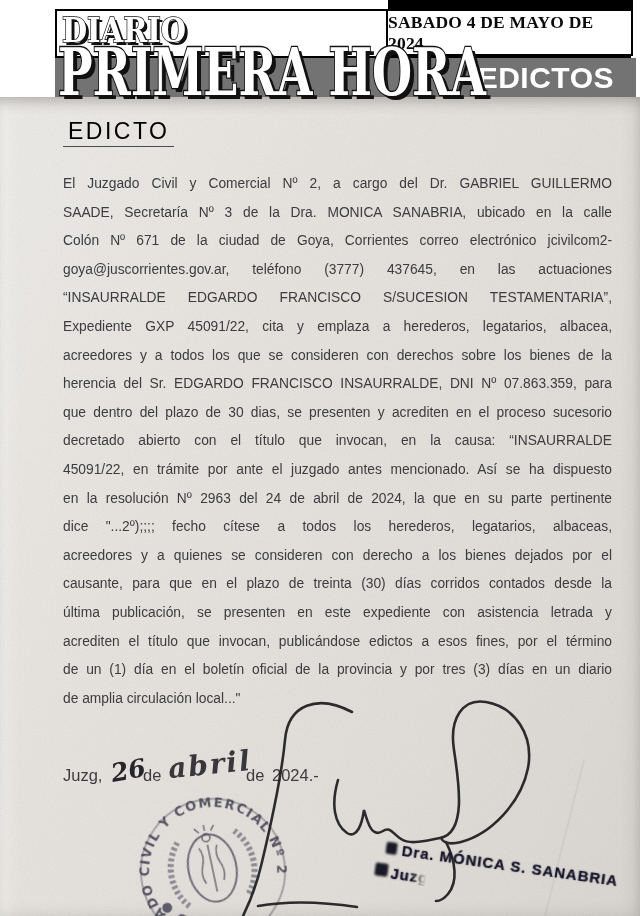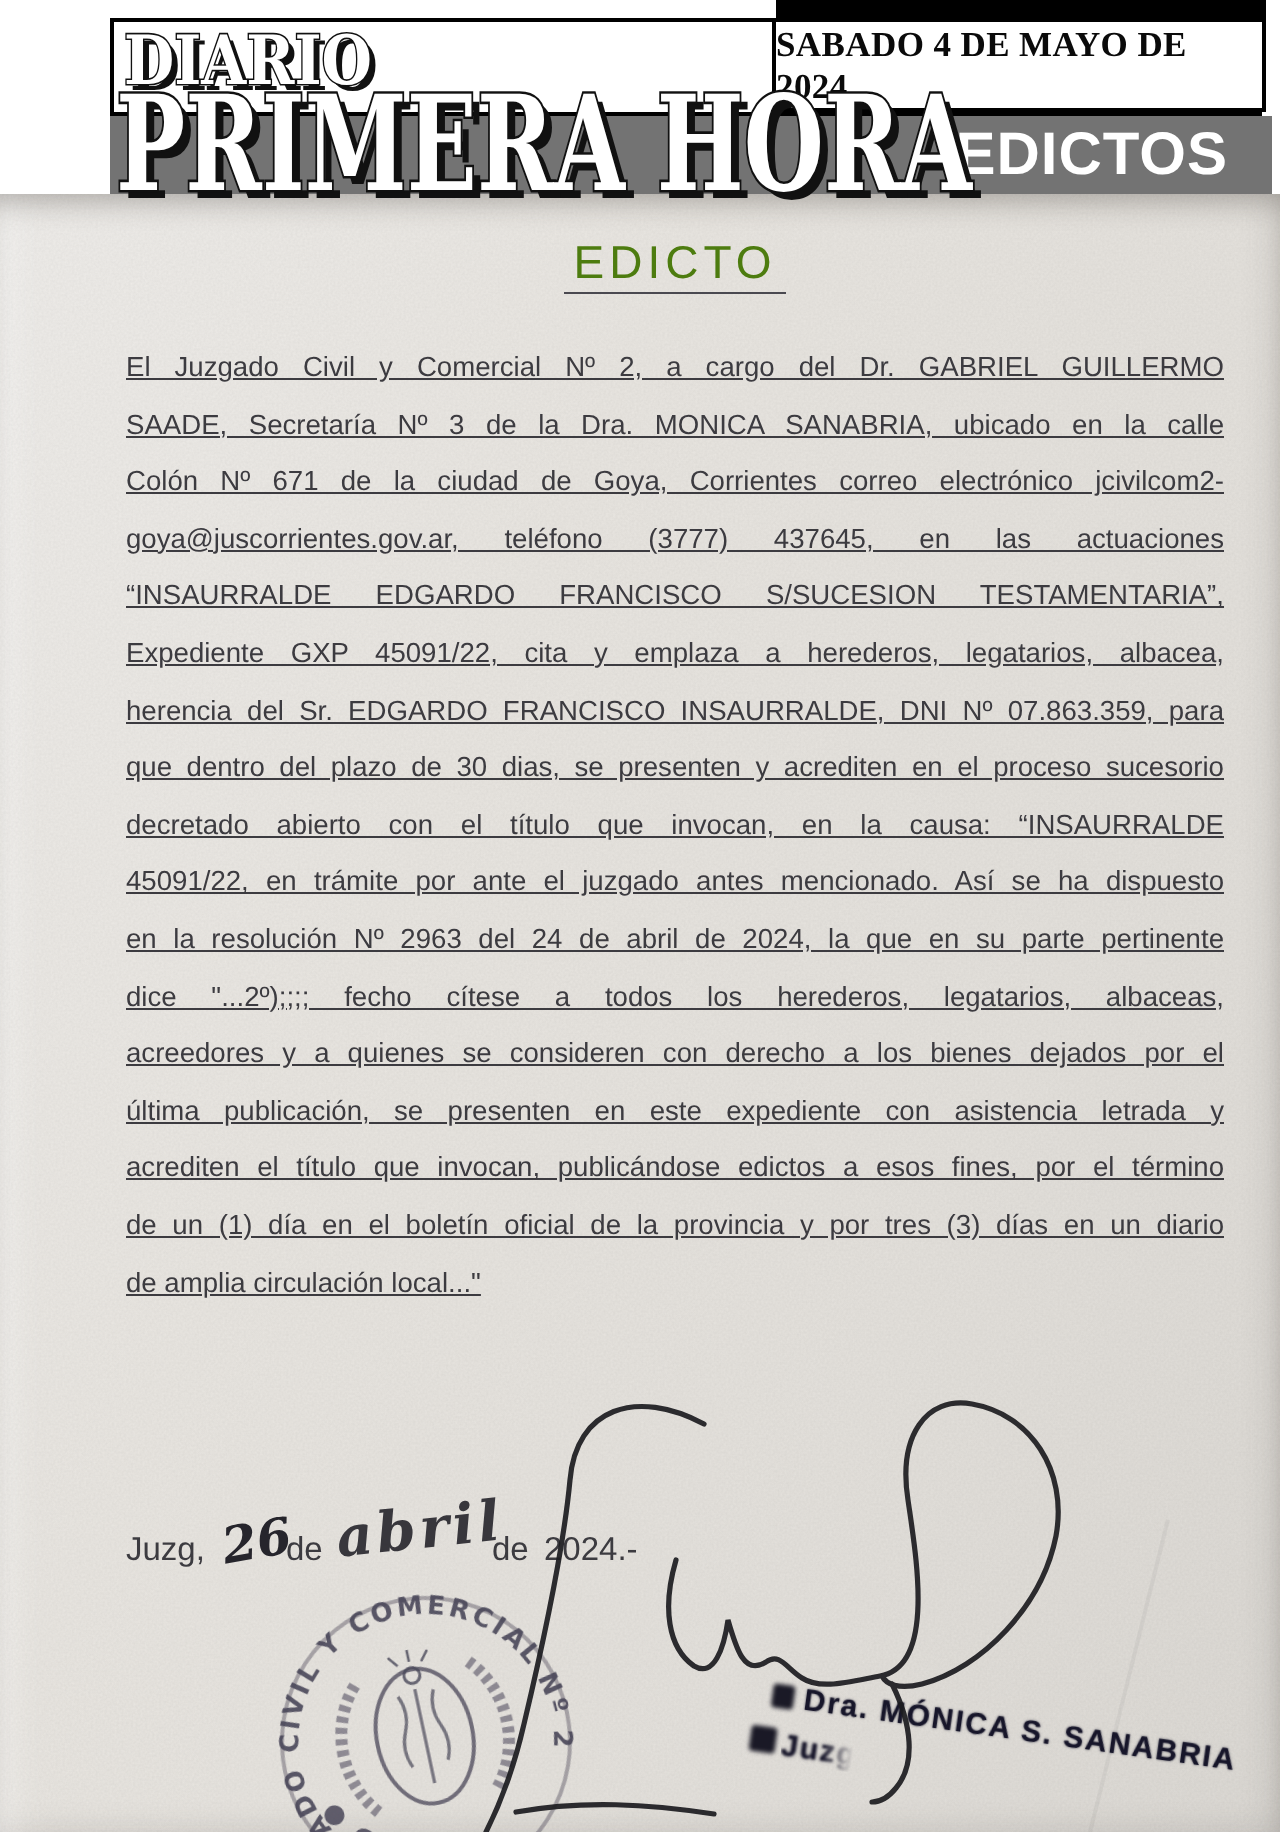--- a/index.html
+++ b/index.html
@@ -22,27 +22,27 @@
   .paper{position:absolute;left:0;top:97px;width:640px;height:819px;
          background:linear-gradient(115deg,#efedea 0%,#e9e6e1 35%,#e4e1dc 70%,#dcd9d4 100%);
          box-shadow:inset 0 12px 14px -8px rgba(70,64,58,.33),
                     inset 16px 0 22px -14px rgba(255,255,255,.6),
                     inset -12px 0 18px -10px rgba(80,74,68,.18),
                     inset 0 -10px 16px -10px rgba(80,74,68,.15);}
   .noise{position:absolute;left:0;top:0;}
   .crease{position:absolute;left:560px;top:660px;width:2px;height:190px;background:rgba(90,85,80,.07);
           transform:rotate(14deg);}
 
-  .doc-title{position:absolute;left:63px;top:118px;width:549px;text-align:center;color:#4d7c0f;}
+  .doc-title{position:absolute;left:63px;top:118px;width:549px;color:#000000;}
   .doc-title span{display:inline-block;font-size:23px;letter-spacing:2.5px;
                   border-bottom:1.5px solid #4a4950;padding:0 5px 1px;}
 
   .bodylines{position:absolute;left:63px;top:170px;width:549px;color:#3c3b40;font-size:13.8px;}
   .tl{height:28.6px;line-height:28.6px;white-space:nowrap;overflow:hidden;
-      text-align:justify;text-align-last:justify;text-decoration:underline;}
+      text-align:justify;text-align-last:justify;}
   .tl-last{text-align:left;text-align-last:left;}
 
   
   .dateline{position:absolute;left:0;top:0;width:640px;height:916px;pointer-events:none;z-index:2;}
   .typed{position:absolute;font-size:16.5px;color:#3c3b40;}
   .hand{position:absolute;font-family:"DejaVu Serif",serif;font-style:italic;font-weight:bold;color:#26252c;}
 
   
   .seal-svg{position:absolute;left:118px;top:776px;z-index:3;transform:rotate(-12deg);opacity:.88;}
   .sig-svg{position:absolute;left:0;top:0;z-index:6;pointer-events:none;}
@@ -98,27 +98,29 @@
     <span>EDICTO</span>
   </div>
 
   <div class="bodylines">
     <div class="tl">El Juzgado Civil y Comercial Nº 2, a cargo del Dr. GABRIEL GUILLERMO</div>
     <div class="tl">SAADE, Secretaría Nº 3 de la Dra. MONICA SANABRIA, ubicado en la calle</div>
     <div class="tl">Colón Nº 671 de la ciudad de Goya, Corrientes correo electrónico jcivilcom2-</div>
     <div class="tl">goya@juscorrientes.gov.ar, teléfono (3777) 437645, en las actuaciones</div>
     <div class="tl">“INSAURRALDE EDGARDO FRANCISCO S/SUCESION TESTAMENTARIA”,</div>
     <div class="tl">Expediente GXP 45091/22, cita y emplaza a herederos, legatarios, albacea,</div>
+    <div class="tl">acreedores y a todos los que se consideren con derechos sobre los bienes de la</div>
     <div class="tl">herencia del Sr. EDGARDO FRANCISCO INSAURRALDE, DNI Nº 07.863.359, para</div>
     <div class="tl">que dentro del plazo de 30 dias, se presenten y acrediten en el proceso sucesorio</div>
     <div class="tl">decretado abierto con el título que invocan, en la causa: “INSAURRALDE</div>
     <div class="tl">45091/22, en trámite por ante el juzgado antes mencionado. Así se ha dispuesto</div>
     <div class="tl">en la resolución Nº 2963 del 24 de abril de 2024, la que en su parte pertinente</div>
     <div class="tl">dice "...2º);;;; fecho cítese a todos los herederos, legatarios, albaceas,</div>
     <div class="tl">acreedores y a quienes se consideren con derecho a los bienes dejados por el</div>
+    <div class="tl">causante, para que en el plazo de treinta (30) días corridos contados desde la</div>
     <div class="tl">última publicación, se presenten en este expediente con asistencia letrada y</div>
     <div class="tl">acrediten el título que invocan, publicándose edictos a esos fines, por el término</div>
     <div class="tl">de un (1) día en el boletín oficial de la provincia y por tres (3) días en un diario</div>
     <div class="tl tl-last">de amplia circulación local..."</div>
   </div>
 
   <div class="dateline">
     <span class="typed" style="left:63px;top:766px;">Juzg,</span>
     <span class="hand" style="left:111px;top:756px;font-size:25px;transform:rotate(-10deg);">26</span>
     <span class="typed" style="left:143px;top:766px;">de</span>

